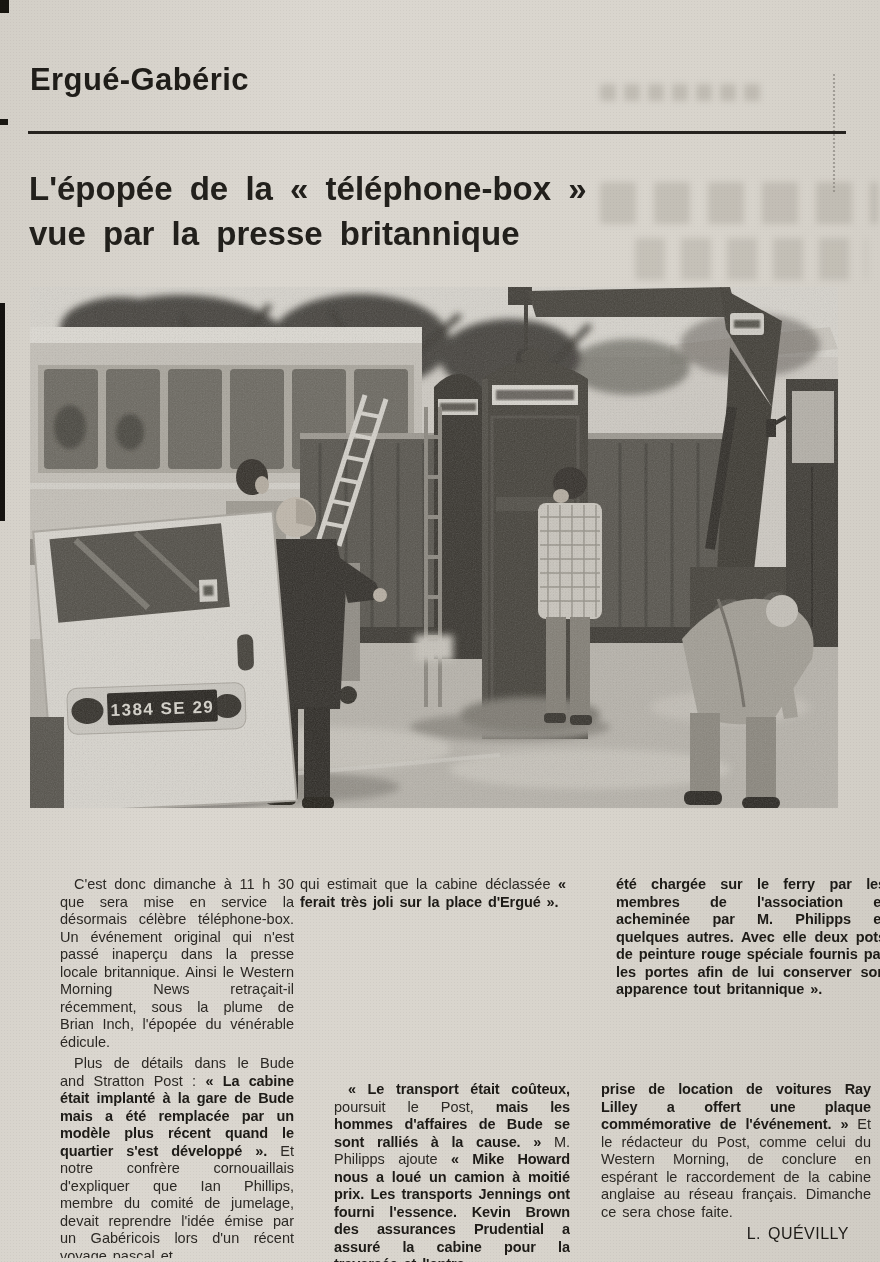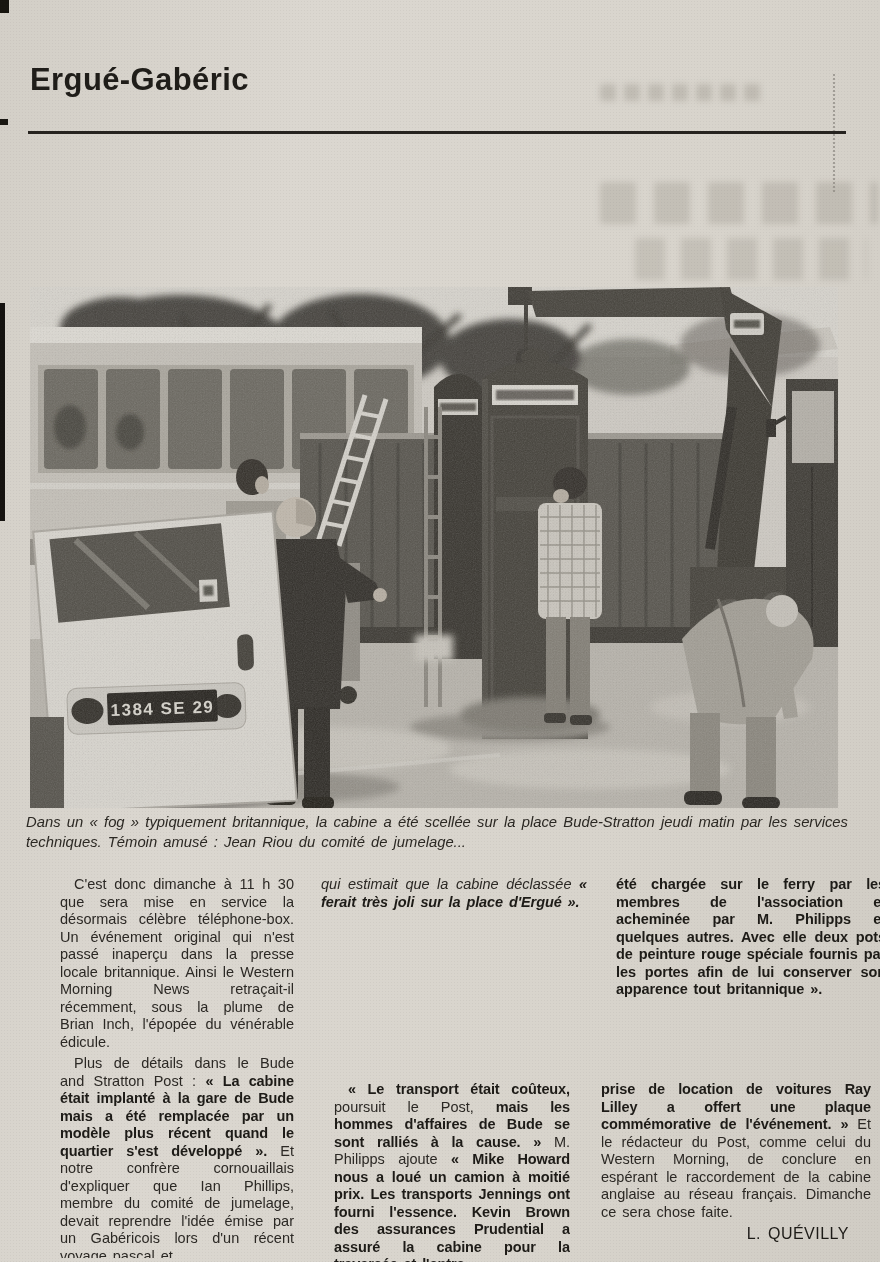--- a/index.html
+++ b/index.html
@@ -19,21 +19,21 @@
   .rule{left:28px;top:131px;width:818px;height:3px;background:#26231f;}
   .headline{left:29px;top:166px;font-size:33px;font-weight:700;line-height:45px;word-spacing:8px;color:#22201c;white-space:nowrap;}
   
   .caption{left:26px;top:813px;width:822px;font-size:14.8px;font-style:italic;line-height:19.5px;color:#2b2823;text-align:justify;word-spacing:2px;}
   
   .col{font-size:14.5px;line-height:17.5px;text-align:justify;word-spacing:2px;color:#2b2824;}
   .col p{margin:0 0 4px 0;}
   .col p.ind{text-indent:14px;margin-left:30px;}
   .b{font-weight:700;color:#1d1b17;letter-spacing:-.1px;}
   .c1{left:30px;top:876px;width:264px;height:382px;overflow:hidden;}
-  .c2u{left:321px;top:876px;width:266px;height:166px;overflow:hidden;font-style:italic;}
+  .c2u{left:300px;top:876px;width:266px;height:166px;overflow:hidden;}
   .c3u{left:616px;top:876px;width:270px;height:166px;overflow:hidden;}
   .subhead{left:304px;top:1044px;width:554px;text-align:center;font-size:19px;font-weight:700;word-spacing:5px;color:#1e1c18;}
   .c2l{left:304px;top:1081px;width:266px;height:181px;overflow:hidden;}
   .c3l{left:588px;top:1081px;width:270px;height:181px;overflow:hidden;margin-left:13px;}
   .byline{text-align:right;padding-right:22px;font-weight:400;font-size:16px;letter-spacing:.5px;margin-top:1px;color:#1d1b17;}
   
   .mark-tl{left:0;top:0;width:9px;height:13px;background:#17150f;}
   .mark-tick{left:0;top:119px;width:8px;height:6px;background:#1a1813;}
   .mark-bar{left:0;top:303px;width:5px;height:218px;background:#151310;}
   .foldline{left:833px;top:74px;height:118px;width:0;border-left:2px dotted #95918a;opacity:.8;}
@@ -56,20 +56,22 @@
   <div class="abs mark-tick"></div>
   <div class="abs mark-bar"></div>
   <div class="abs foldline"></div>
   <div class="abs ghost g1"></div>
   <div class="abs ghost g2"></div>
   <div class="abs ghost g3"></div>
 
   <div class="abs section-title">Ergué-Gabéric</div>
   <div class="abs rule"></div>
   <div class="abs headline">
+    <div>L'épopée de la « téléphone-box »</div>
+    <div>vue par la presse britannique</div>
   </div>
 
   <svg class="abs photo" viewBox="0 0 808 521" xmlns="http://www.w3.org/2000/svg">
     <defs>
       <filter id="b2">
           <feGaussianBlur stdDeviation="2"></feGaussianBlur>
         </filter>
       <filter id="b3">
           <feGaussianBlur stdDeviation="3.5"></feGaussianBlur>
         </filter>
@@ -280,21 +282,20 @@
       <ellipse cx="56" cy="421" rx="16" ry="13" fill="#33302a"></ellipse>
       <ellipse cx="196" cy="421" rx="14" ry="12" fill="#33302a"></ellipse>
       <rect x="76" y="404" width="110" height="32" rx="2" fill="#26231e"></rect>
       <text x="131" y="427" text-anchor="middle" font-family="Liberation Sans, sans-serif" font-size="17" font-weight="700" letter-spacing="1.5" fill="#d6d3cb">1384 SE 29</text>
     </g>
     <rect x="0" y="430" width="34" height="91" fill="#55524b"></rect>
 
     <rect x="0" y="0" width="808" height="521" filter="url(#grain)"></rect>
   </svg>
 
-  <div class="abs caption">Dans un « fog » typiquement britannique, la cabine a été scellée sur la place Bude-Stratton jeudi matin par les services techniques. Témoin amusé : Jean Riou du comité de jumelage...</div>
 
   <div class="abs col c1">
     <p class="ind">C'est donc dimanche à 11 h 30 que sera mise en service la désormais célèbre téléphone-box. Un événement original qui n'est passé inaperçu dans la presse locale britannique. Ainsi le Western Morning News retraçait-il récemment, sous la plume de Brian Inch, l'épopée du vénérable édicule.</p>
     <p class="ind"><span>Plus de détails dans le Bude and Stratton Post : </span><span class="b">« La cabine était implanté à la gare de Bude mais a été remplacée par un modèle plus récent quand le quartier s'est développé ».</span><span> Et notre confrère cornouaillais d'expliquer que Ian Phillips, membre du comité de jumelage, devait reprendre l'idée émise par un Gabéricois lors d'un récent voyage pascal et</span></p>
   </div>
 
   <div class="abs col c2u">
     <p><span>qui estimait que la cabine déclassée </span><span class="b">« ferait très joli sur la place d'Ergué ».</span></p>
   </div>
 

